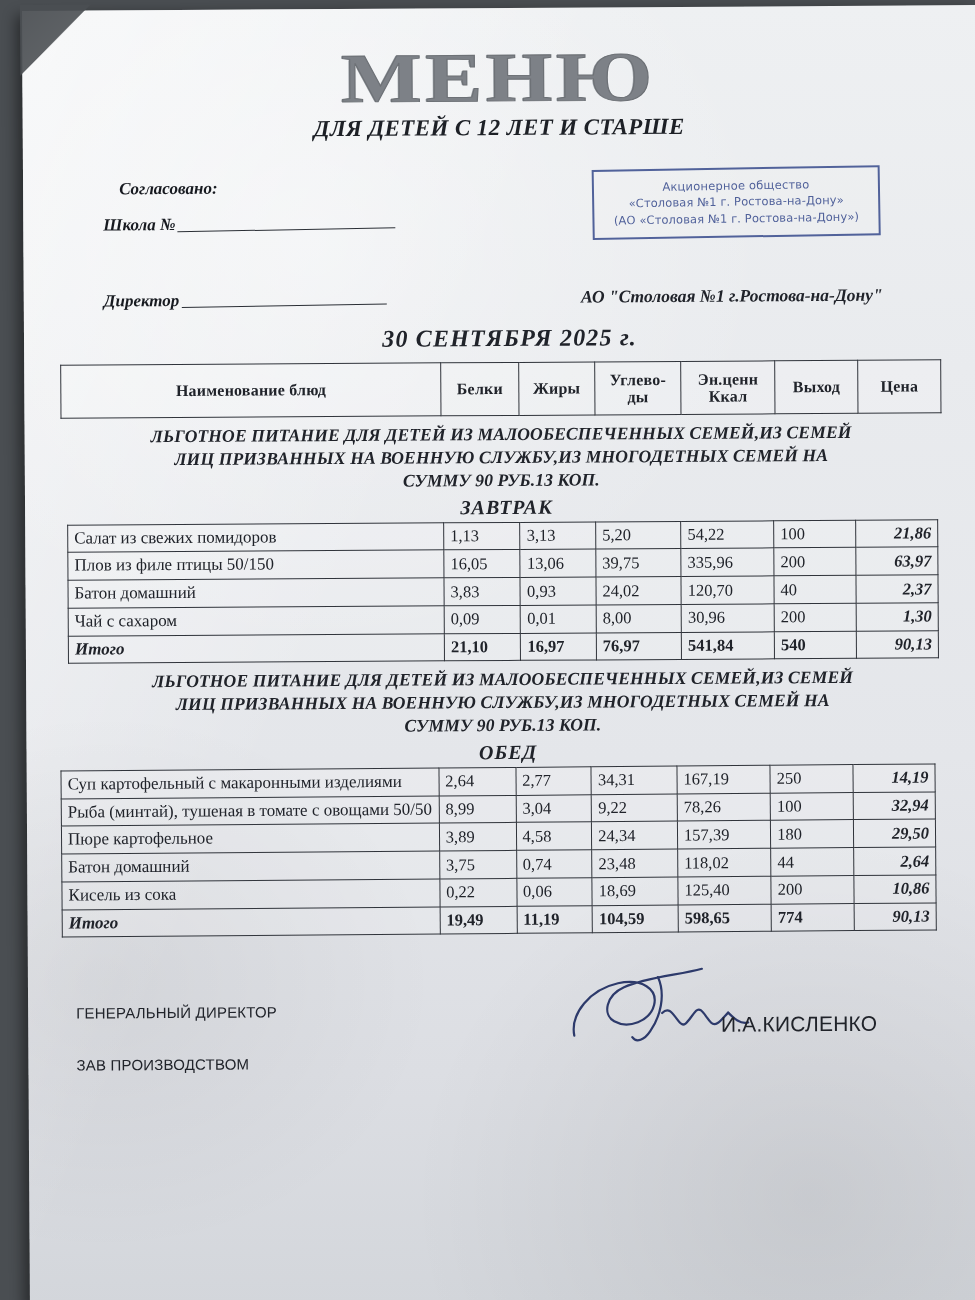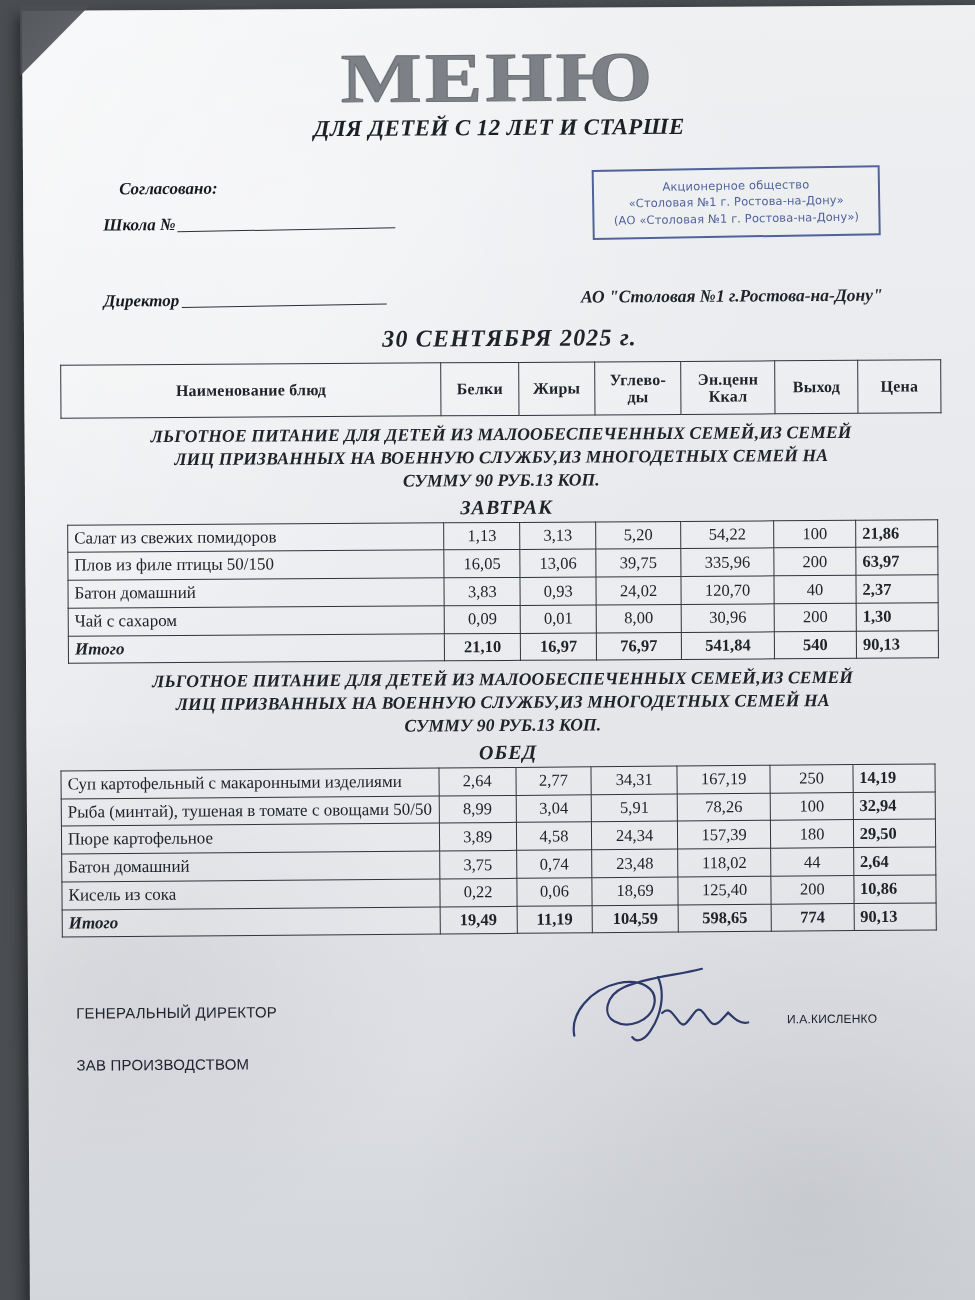--- a/index.html
+++ b/index.html
@@ -168,22 +168,22 @@
   table.menu th{
     font-weight:700;
     text-align:center;
     font-size: 16px;
     line-height:1.08;
     padding: 9px 3px;
     letter-spacing:.2px;
   }
   th.col-name{ font-size: 16.5px; }
   td.name{ text-align:left; font-size: 17px; line-height:1.22; padding-left:5px;}
-  td.num{ text-align:center; font-weight:400;}
-  td.price{ text-align:left; font-weight:700;}
+  td.num{ text-align:left; font-weight:400;}
+  td.price{ text-align:right; font-weight:700;font-style:italic;}
   tr.total td{ font-weight:700; }
   tr.total td.name{ font-style: italic; }
 
   
   col.c-name  { width: 344px; }
   col.c-prot  { width: 70px; }
   col.c-fat   { width: 69px; }
   col.c-carb  { width: 78px; }
   col.c-kcal  { width: 85px; }
   col.c-out   { width: 75px; }
@@ -218,21 +218,21 @@
   .footer{
     position: relative;
     margin-top: 58px;
     height: 120px;
     font-family: "Liberation Sans", "DejaVu Sans", sans-serif;
     font-size: 15px;
     letter-spacing: .2px;
   }
   .f-gendir{ position:absolute; left: 14px; top: 10px; }
   .f-zavproiz{ position:absolute; left: 14px; top: 62px; }
-  .f-name{ position:absolute; right: 70px; top: 22px; font-size: 12px;}
+  .f-name{ position:absolute; right: 70px; top: 22px; font-size: 21px;}
   .signature{
     position:absolute;
     left: 500px;
     top: -30px;
     width: 230px;
     height: 110px;
     color:#2d3a6b;
   }
   .signature svg{ width:100%; height:100%; display:block; }
 </style>
@@ -398,21 +398,21 @@
               <td class="num">2,77</td>
               <td class="num">34,31</td>
               <td class="num">167,19</td>
               <td class="num">250</td>
               <td class="price">14,19</td>
             </tr>
             <tr>
               <td class="name">Рыба (минтай), тушеная в томате с овощами 50/50</td>
               <td class="num">8,99</td>
               <td class="num">3,04</td>
-              <td class="num">5,91</td>
+              <td class="num">9,22</td>
               <td class="num">78,26</td>
               <td class="num">100</td>
               <td class="price">32,94</td>
             </tr>
             <tr>
               <td class="name">Пюре картофельное</td>
               <td class="num">3,89</td>
               <td class="num">4,58</td>
               <td class="num">24,34</td>
               <td class="num">157,39</td>

